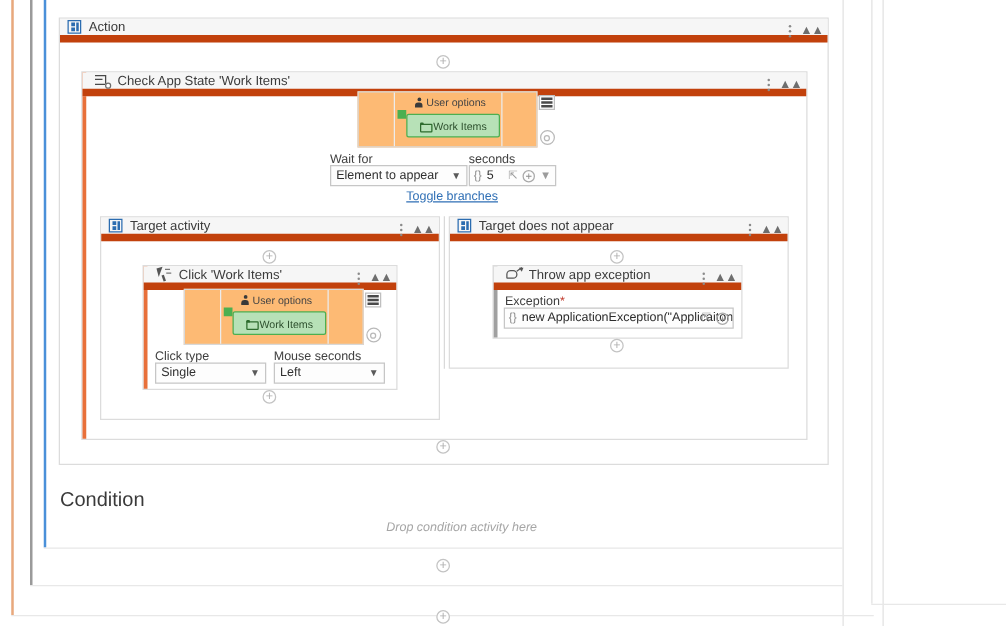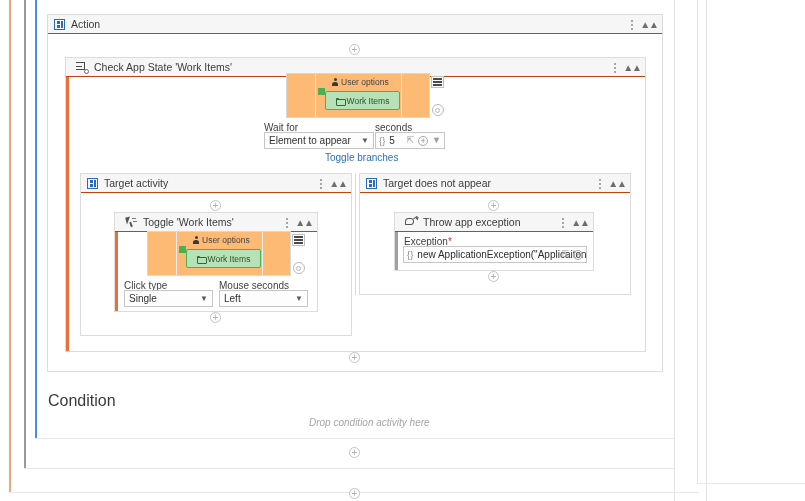--- a/index.html
+++ b/index.html
@@ -19,21 +19,21 @@
   .rail-gray-outer   { left: 24px; top: 0px;   height: 468px; background: #9a9a9a; }
   .rail-blue         { left: 35px; top: 0px;   height: 438px; background: #4a90d9; }
 
   .vline { position: absolute; width: 1px; background: #e2e2e2; }
   .hline { position: absolute; height: 1px; background: #e8e8e8; }
 
   
   .card { position: absolute; background: #ffffff; border: 1px solid #dcdcdc; box-sizing: border-box; }
   .card-head {
     position: relative; height: 19px; background: #f6f6f6;
-    border-bottom: 1px solid #c2410c;
+    border-bottom: 6px solid #c2410c;
     display: flex; align-items: center; padding-left: 6px; box-sizing: border-box;
   }
   .card-title { font-size: 10.5px; color: #3b3b3b; white-space: nowrap; margin-left: 6px; }
   .head-actions { position: absolute; right: 4px; top: 0; height: 19px; display: flex; align-items: center; gap: 7px; }
 
   
   .accent { position: absolute; left: 0; top: 0; bottom: 0; width: 3px; }
   .accent-orange { background: #e8703a; }
   .accent-gray { background: #a0a0a0; }
 
@@ -220,21 +220,21 @@
   <div class="expr" style="left:375px; top:132px; width:70px;">
     <span class="braces">{}</span>
     <span>5</span>
     <span class="expr-acts">
       <span class="mini-ic">⇱</span>
       <span class="circ-plus">+</span>
       <span class="mini-ic">▼</span>
     </span>
   </div>
 
-  <div class="link" style="left:325px; top:152px;">Toggle branches</div>
+  <div class="link" style="left:325px; top:152px;text-decoration:underline;">Toggle branches</div>
 
   <div class="branch-divider" style="left:355px; top:173px; height:122px;"></div>
 
   <div class="card" style="left:80px; top:173px; width:272px; height:163px;">
     <div class="card-head">
       <span class="ic seq-icon">
         <span class="br"></span>
           <span class="d1"></span>
           <span class="d2"></span>
           <span class="d3"></span>
@@ -254,21 +254,21 @@
 
   <div class="card" style="left:114px; top:212px; width:204px; height:100px;">
     <div class="accent accent-orange"></div>
     <div class="card-head" style="padding-left:10px;">
       <span class="ic click-icon">
         <span class="ar"></span>
           <span class="tail"></span>
           <span class="r1"></span>
           <span class="r2"></span>
       </span>
-      <span class="card-title">Toggle 'Work Items'</span>
+      <span class="card-title">Click 'Work Items'</span>
       <span class="head-actions">
         <span class="kebab">
             <i></i>
             <i></i>
             <i></i>
           </span>
         <span class="chev">▲▲</span>
       </span>
     </div>
   </div>

